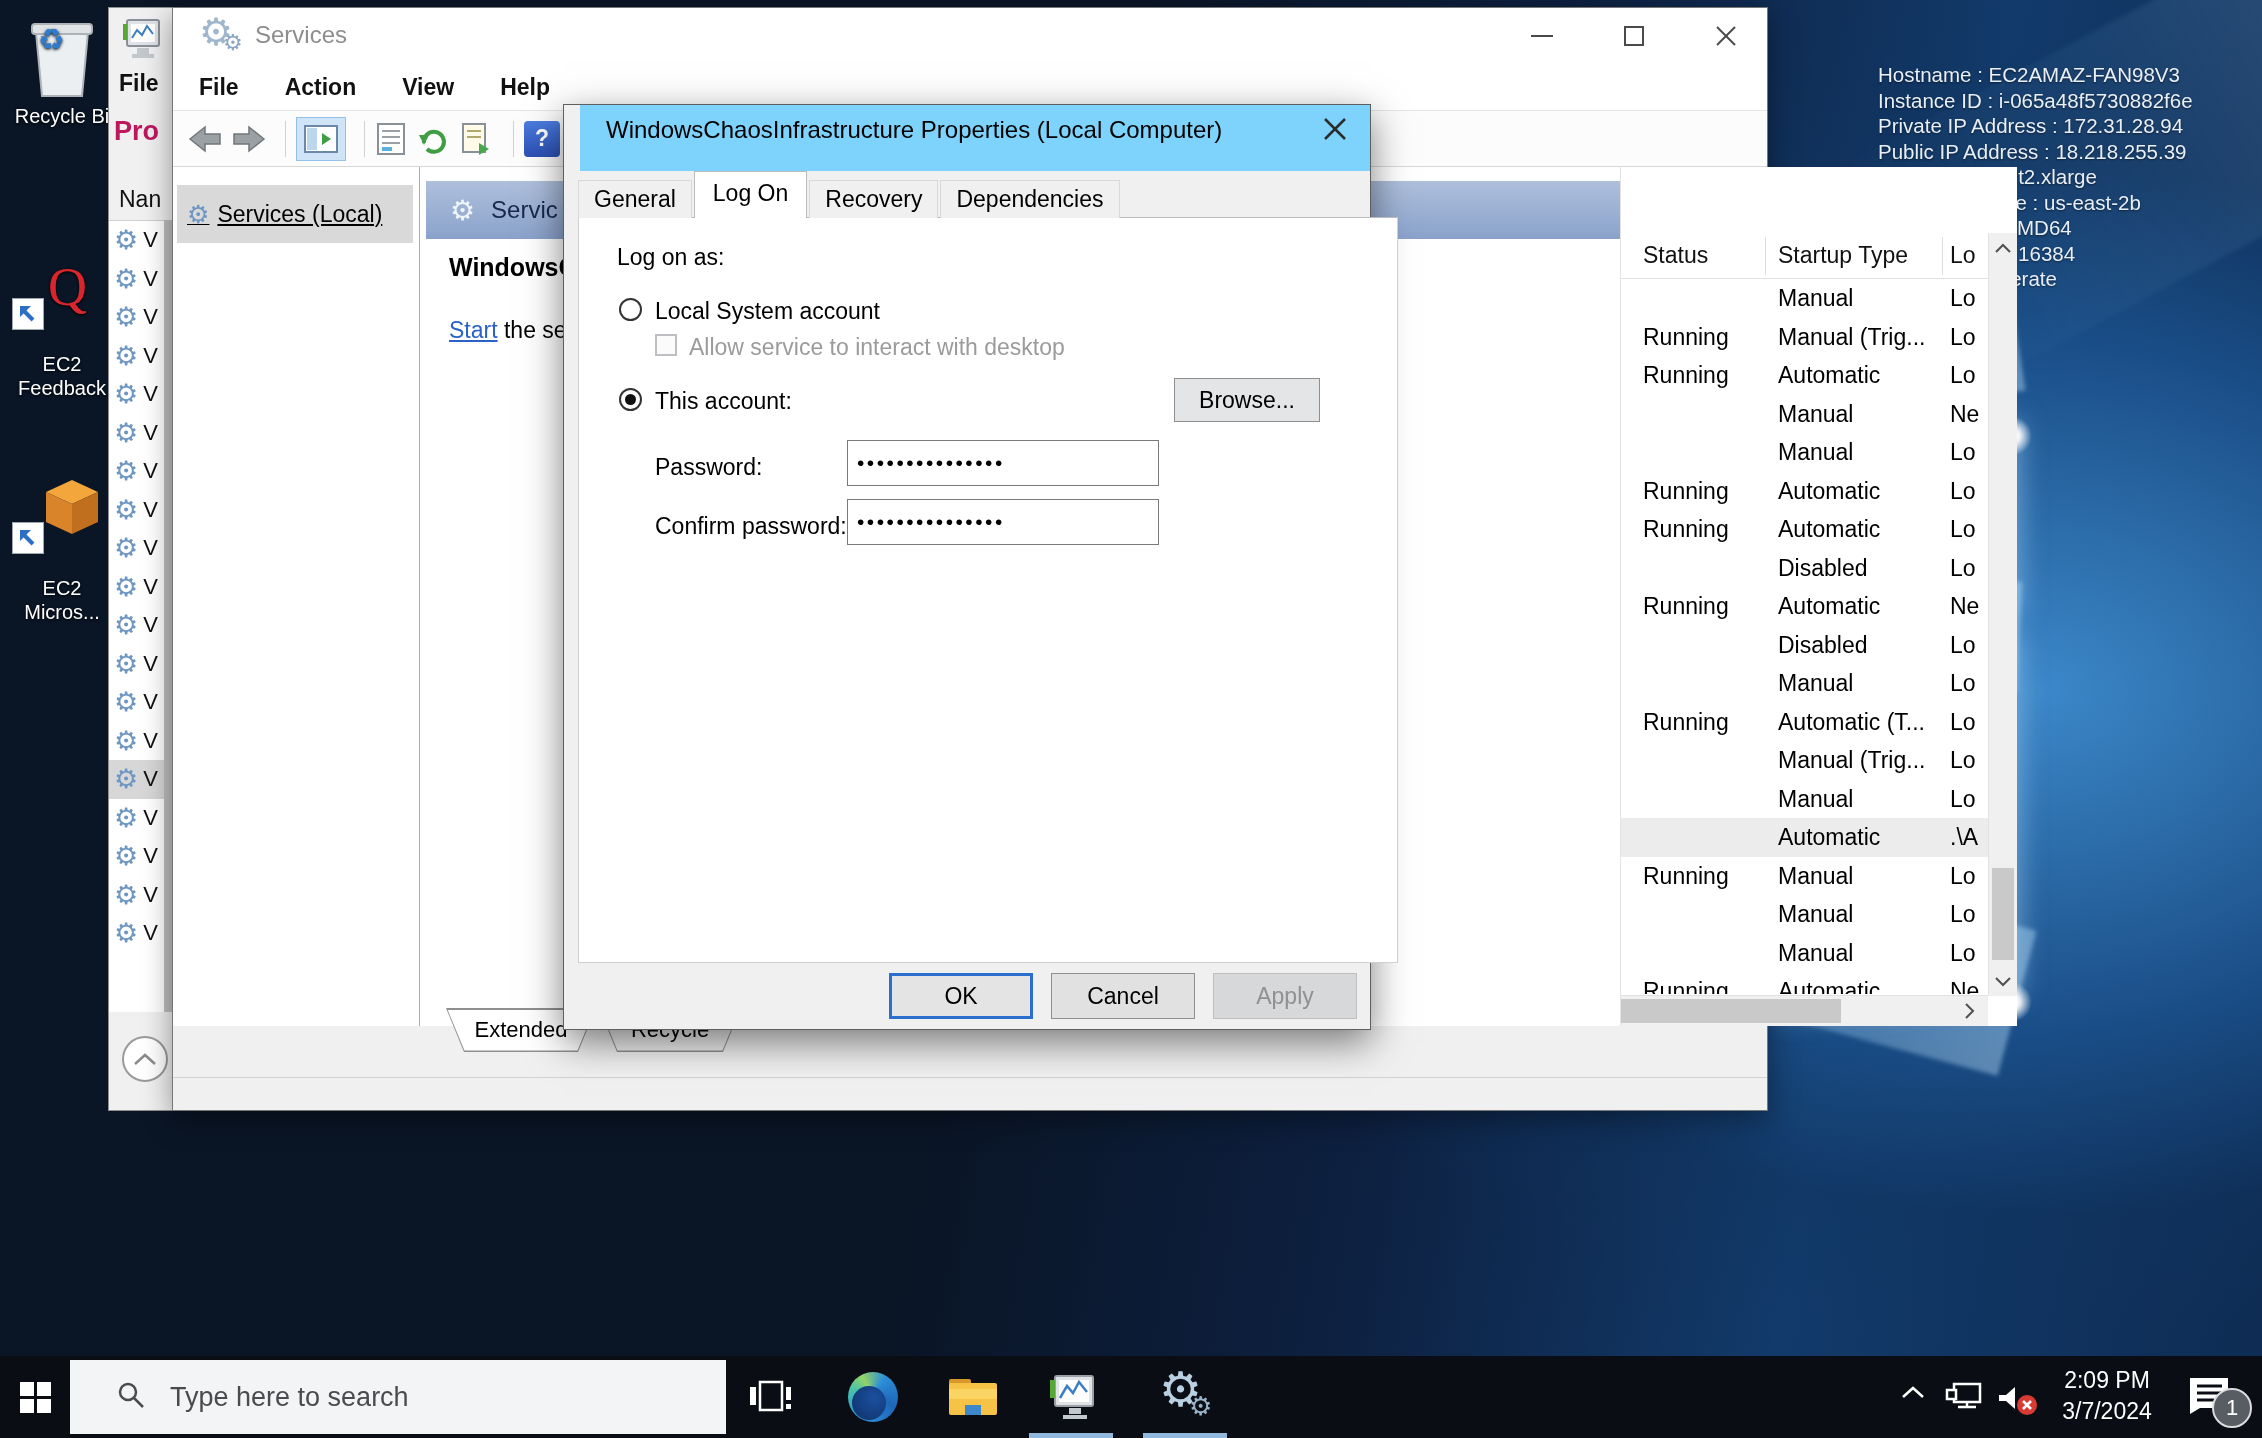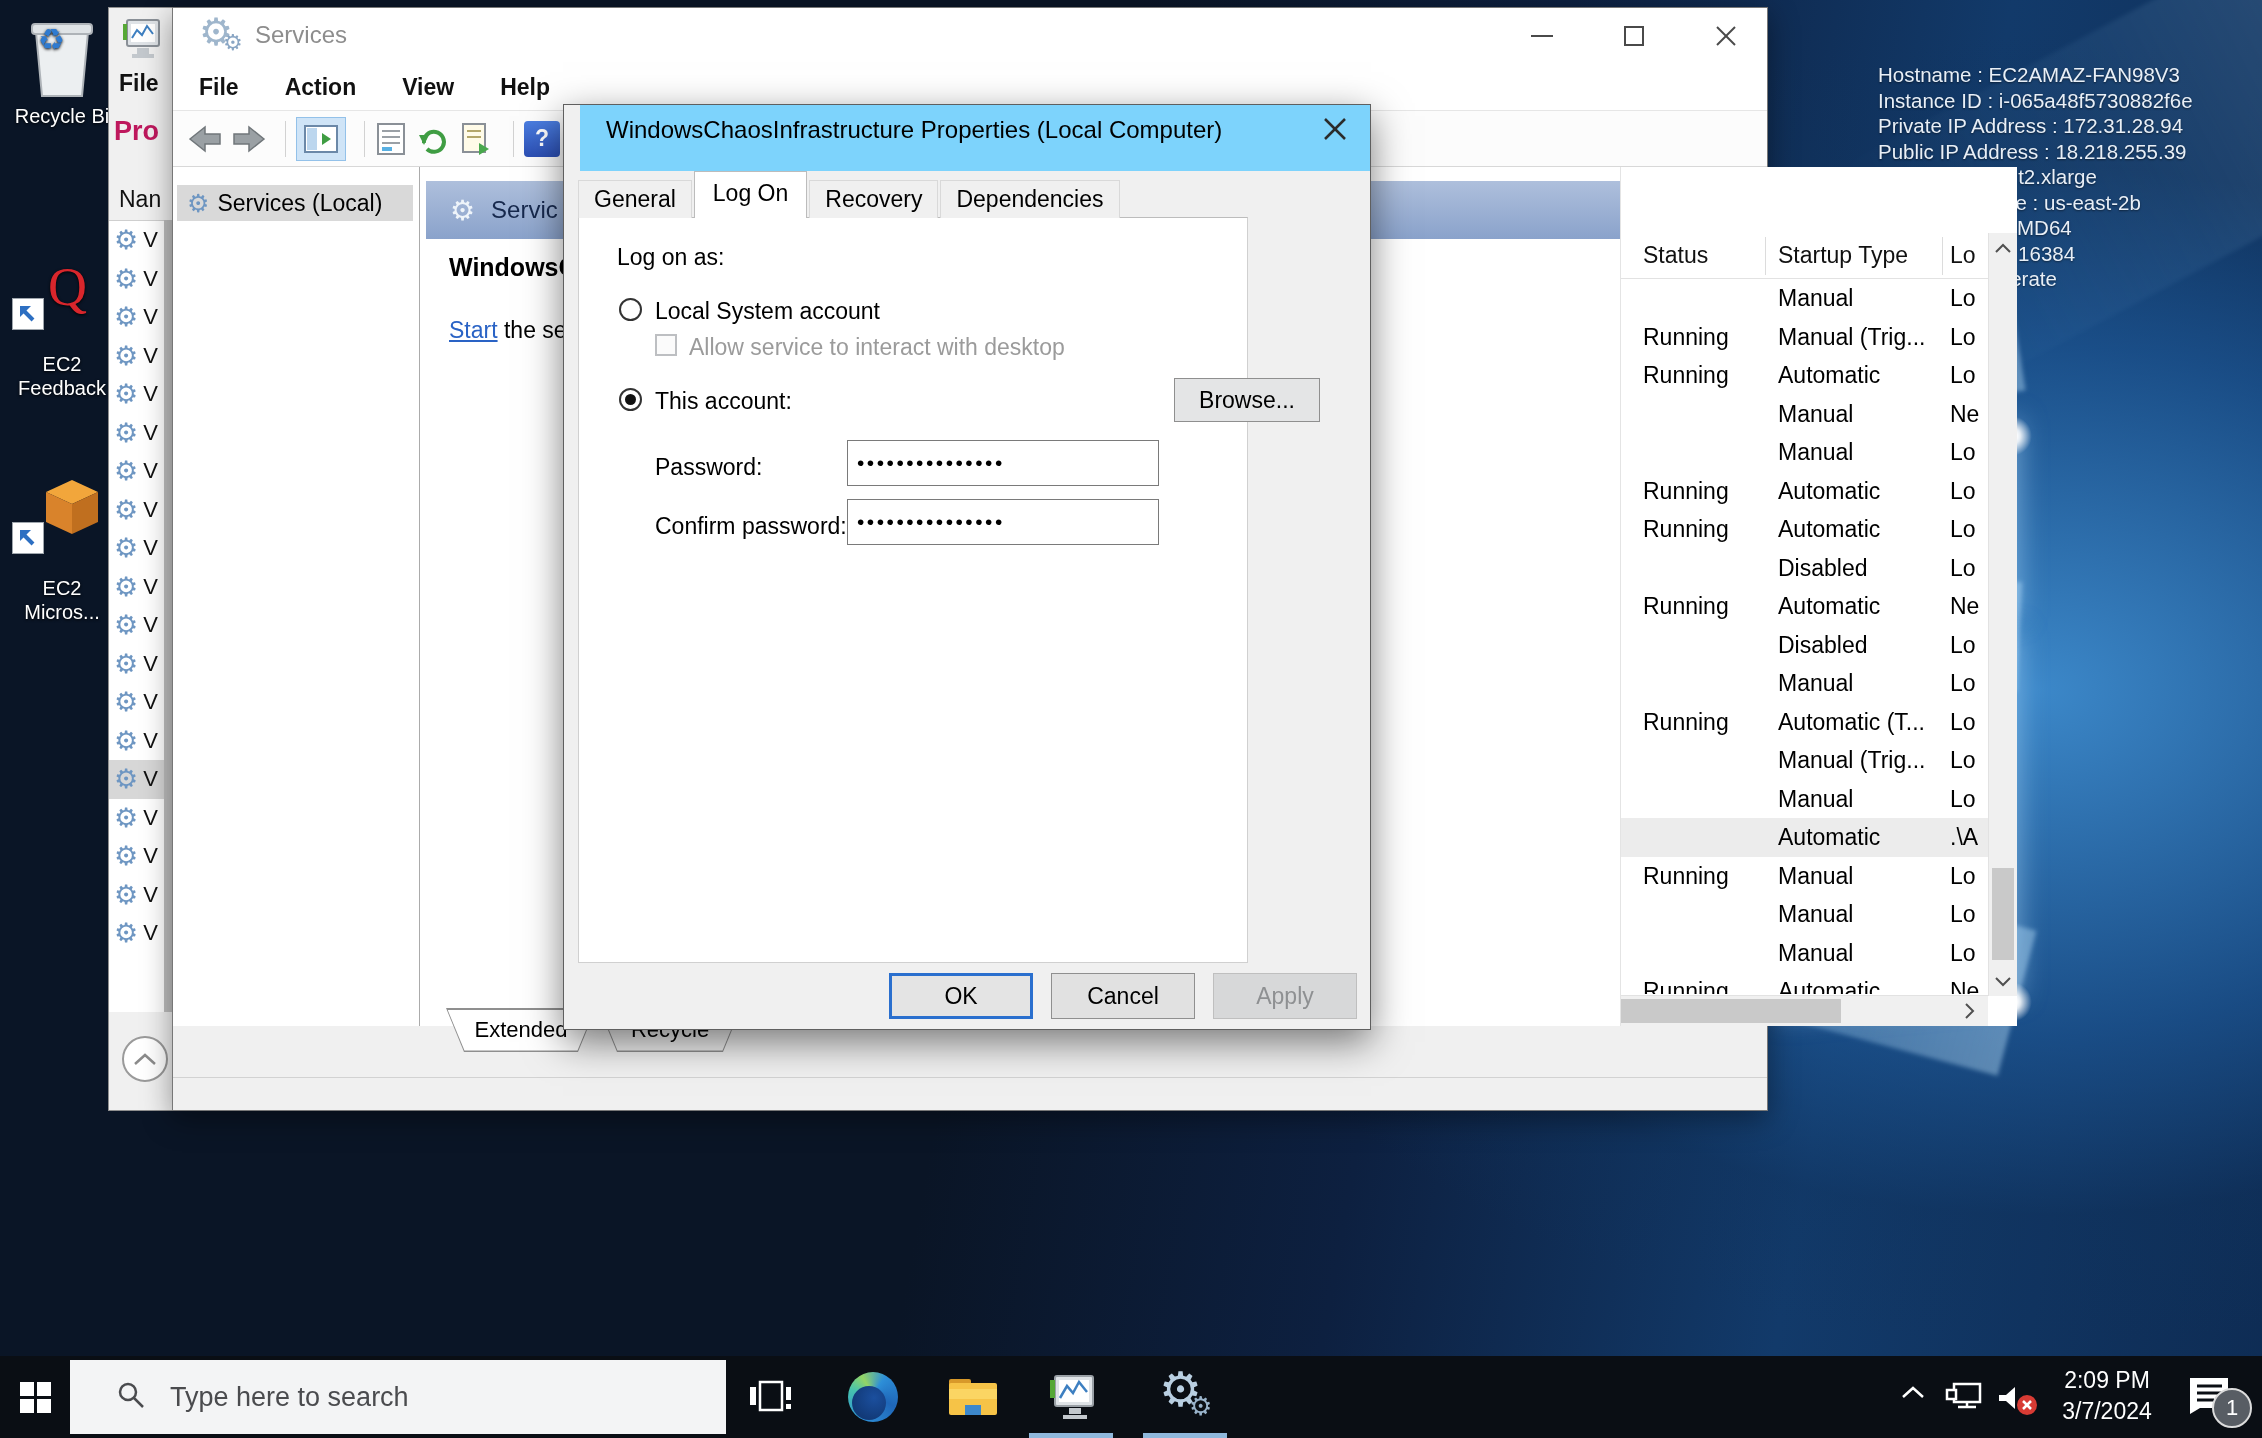--- a/index.html
+++ b/index.html
@@ -74,22 +74,22 @@
   .menu-item{font-size:23px;font-weight:600;color:#111;padding:0 22px 0 10px;margin-right:14px;}
   .sw-tools{position:absolute;left:0;top:102px;right:0;height:57px;background:#fcfcfc;
     border-top:1px solid #e6e6e6;border-bottom:1px solid #d8d8d8;display:flex;align-items:center;padding-left:14px;}
   .tsep{width:1px;height:36px;background:#d2d2d2;margin:0 10px;}
   .tbtn{display:flex;align-items:center;justify-content:center;margin-right:8px;}
   .tbtn.hl{background:#cfe4f7;border:1px solid #93c1e9;width:50px;height:44px;}
   .help-btn{width:36px;height:36px;background:linear-gradient(#4a7de0,#2c4fb4);border-radius:4px;
     color:#fff;font-size:23px;font-weight:700;display:flex;align-items:center;justify-content:center;}
   .sw-body{position:absolute;left:0;top:159px;right:0;height:859px;background:#fff;}
   .sw-left{position:absolute;left:0;top:0;width:247px;height:100%;background:#fff;border-right:1px solid #ababab;}
-  .tree-item{position:absolute;left:4px;top:18px;width:236px;height:36px;background:#d9d9d9;
-    display:flex;align-items:center;padding-left:10px;}
+  .tree-item{position:absolute;left:4px;top:18px;width:236px;height:58px;background:#d9d9d9;
+    display:flex;align-items:center;padding-left:10px;text-decoration:underline;}
   .tree-item .bg-gear::before{font-size:25px;}
   .tree-lbl{font-size:23px;color:#000;margin-left:8px;white-space:nowrap;}
   .sw-mid{position:absolute;left:248px;top:0;right:0;height:100%;background:#fff;}
   .mid-head{position:absolute;left:5px;top:14px;right:0;height:58px;
     background:linear-gradient(180deg,#aebfdc,#8aa2cb);display:flex;align-items:center;padding-left:24px;}
   .mid-head .bg-gear::before{color:#eef4fa;font-size:28px;}
   .mid-head-lbl{font-size:24px;color:#17294d;margin-left:16px;white-space:nowrap;}
   .mid-title{position:absolute;left:28px;top:86px;font-size:25px;font-weight:700;color:#000;white-space:nowrap;}
   .mid-start{position:absolute;left:28px;top:150px;font-size:23px;color:#000;white-space:nowrap;}
   .link{color:#2a63c5;text-decoration:underline;}
@@ -122,21 +122,21 @@
   
   .dlg{position:absolute;left:563px;top:104px;width:808px;height:926px;background:#f0f0f0;
     border:1px solid #5f5f5f;box-shadow:0 12px 36px rgba(0,0,0,.5);z-index:5;}
   .dlg-titlebar{position:absolute;left:16px;top:0;right:0;height:66px;background:#7dd3fc;}
   .dlg-ttl{position:absolute;left:26px;top:11px;font-size:24px;color:#000;white-space:nowrap;}
   .dlg-close{position:absolute;right:12px;top:6px;width:46px;height:36px;display:flex;align-items:center;justify-content:center;}
   .dlg-tabs{position:absolute;left:14px;top:66px;height:47px;display:flex;align-items:flex-end;z-index:3;}
   .dtab{height:38px;line-height:36px;padding:0 15px;background:#f0f0f0;border:1px solid #d9d9d9;border-bottom:none;
     font-size:23px;color:#000;margin-right:2px;}
   .dtab.active{height:47px;line-height:42px;background:#fff;border:1px solid #bcbcbc;border-bottom:none;padding:0 18px;}
-  .dlg-page{position:absolute;left:14px;top:112px;width:670px;height:746px;background:#fff;border:1px solid #d0d0d0;border-top:1px solid #bcbcbc;}
+  .dlg-page{position:absolute;left:14px;top:112px;width:820px;height:746px;background:#fff;border:1px solid #d0d0d0;border-top:1px solid #bcbcbc;}
   .plabel{position:absolute;font-size:23px;color:#000;white-space:nowrap;}
   .plabel.dis{color:#9b9b9b;}
   .radio{position:absolute;width:23px;height:23px;border:2px solid #333;border-radius:50%;background:#fff;}
   .radio.sel::after{content:"";position:absolute;left:4px;top:4px;width:11px;height:11px;border-radius:50%;background:#111;}
   .chk{position:absolute;width:22px;height:22px;border:2px solid #bdbfc2;background:#fbfbfb;}
   .tfield{position:absolute;background:#fff;border:1px solid #7a7a7a;font-size:23px;color:#000;
     display:flex;align-items:center;padding-left:9px;white-space:nowrap;overflow:hidden;}
   .tfield.pwd{font-size:21px;letter-spacing:2.5px;}
   .pbtn{position:absolute;height:46px;width:146px;background:#e1e1e1;border:1px solid #8f8f8f;
     font-size:23px;color:#000;display:flex;align-items:center;justify-content:center;}

